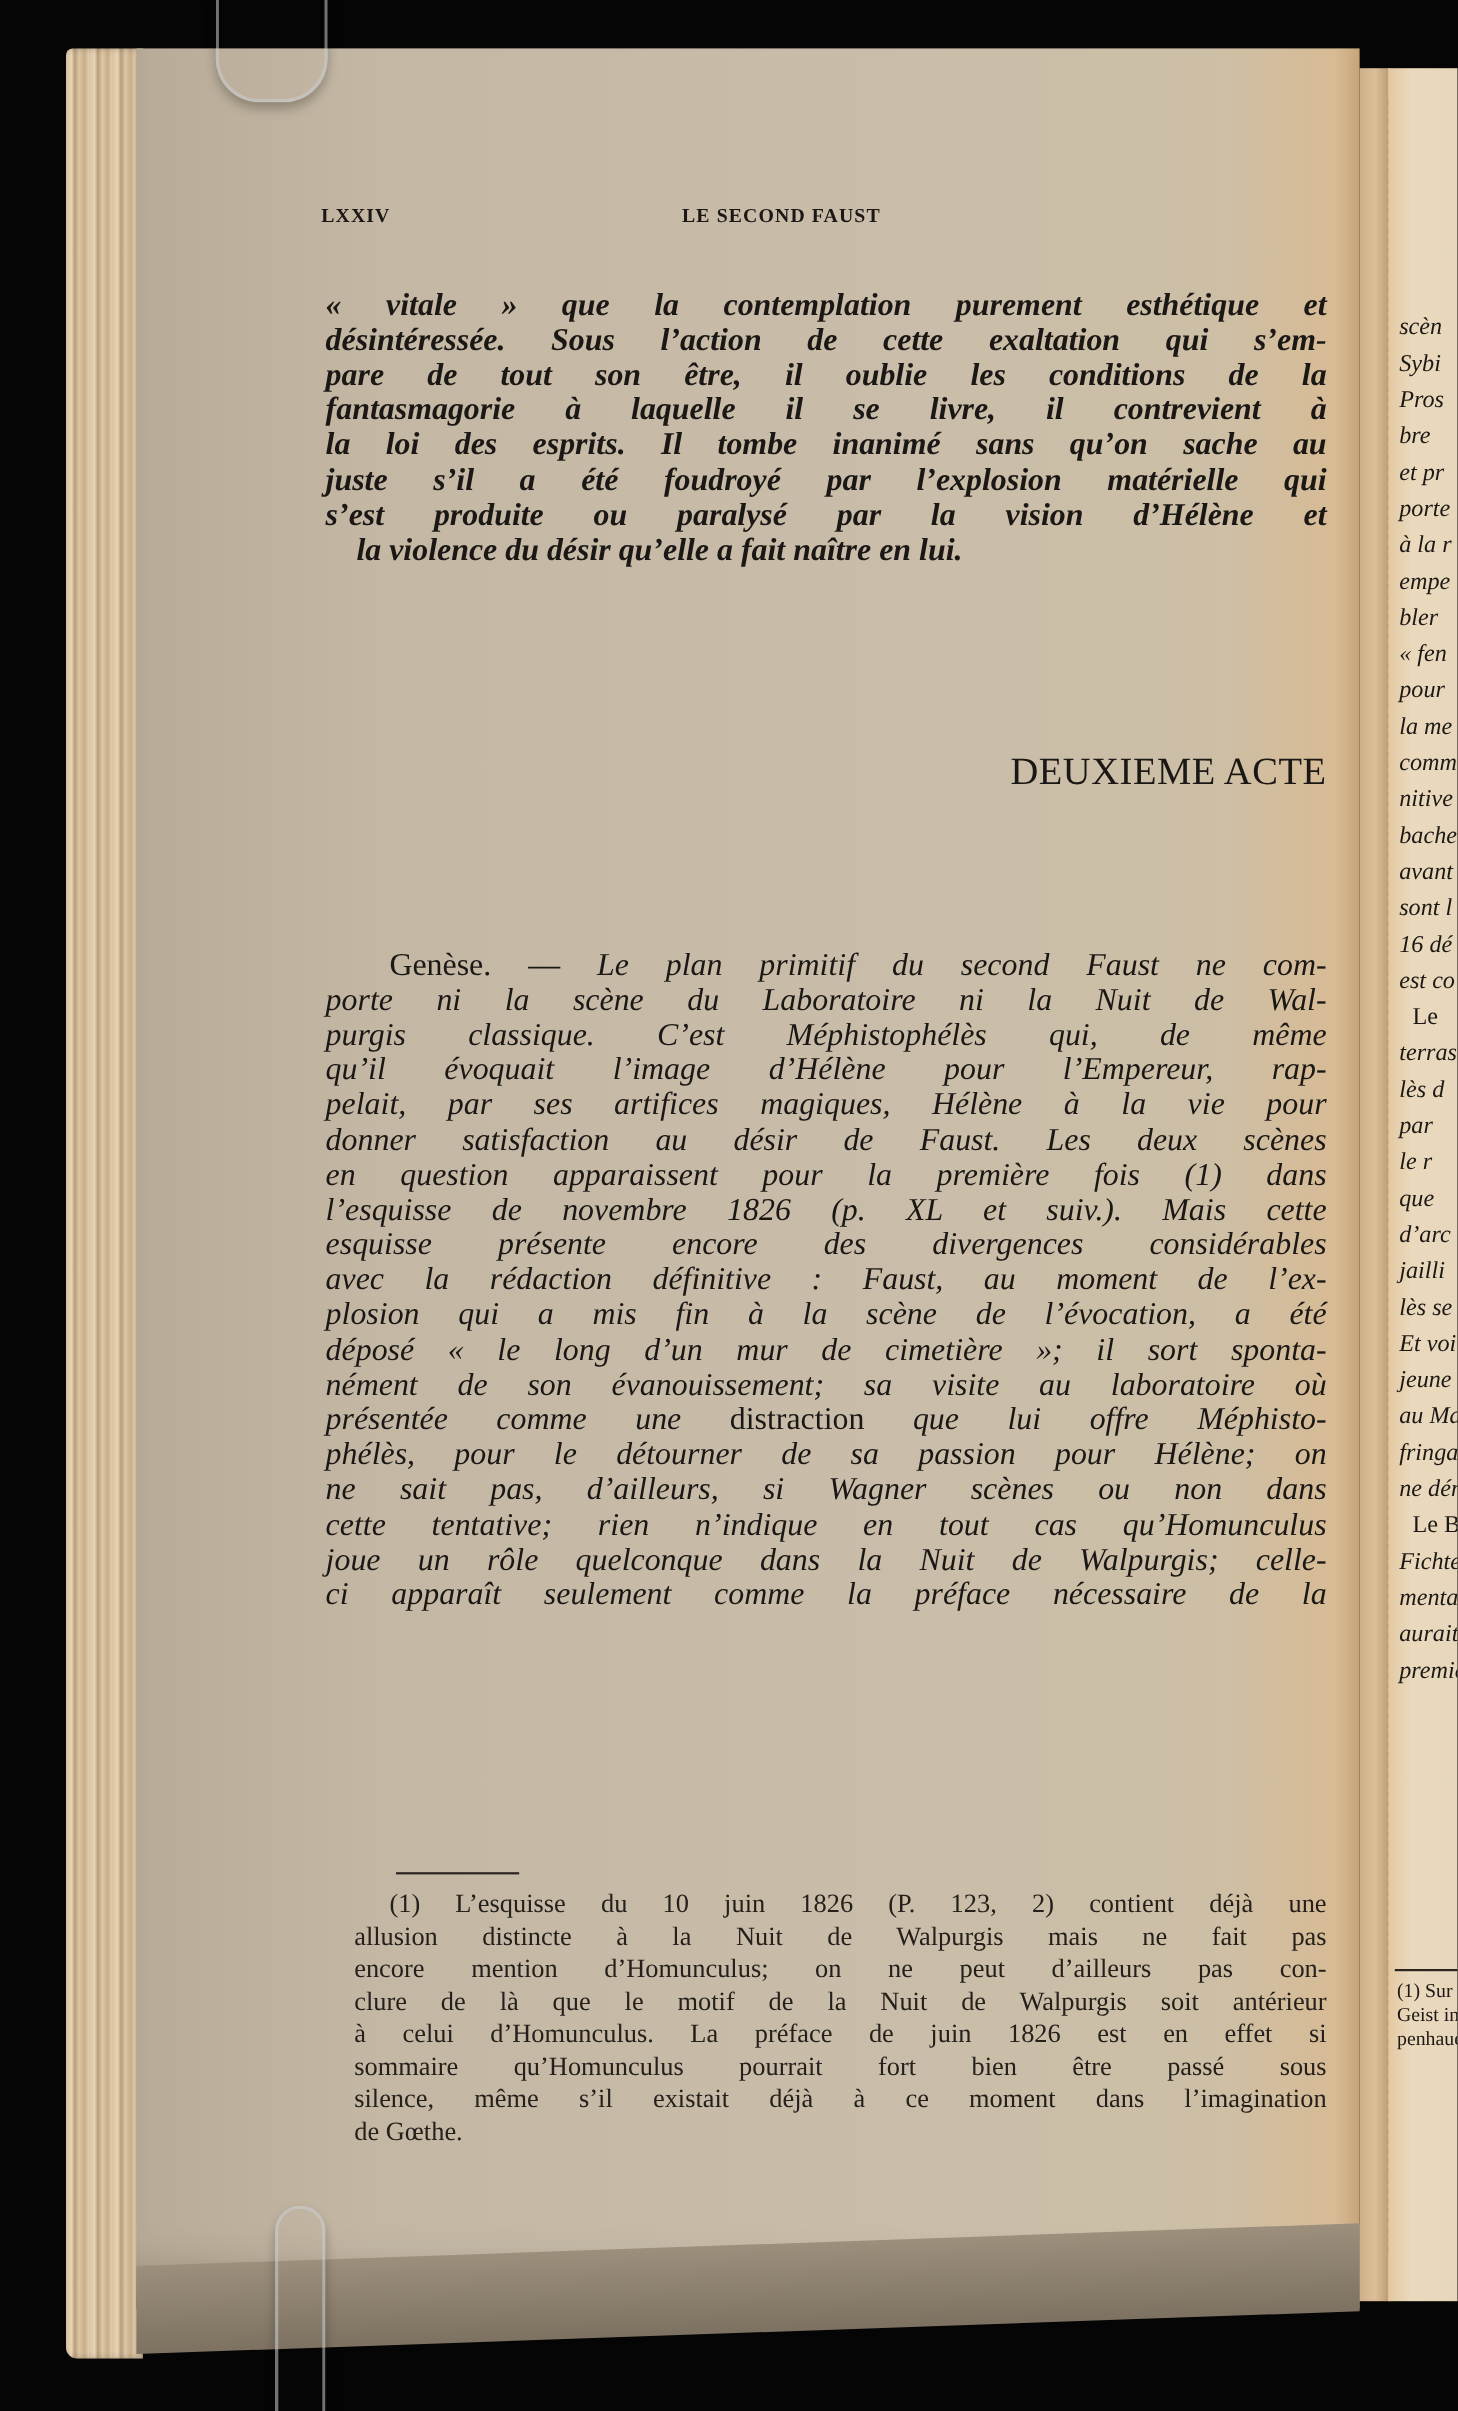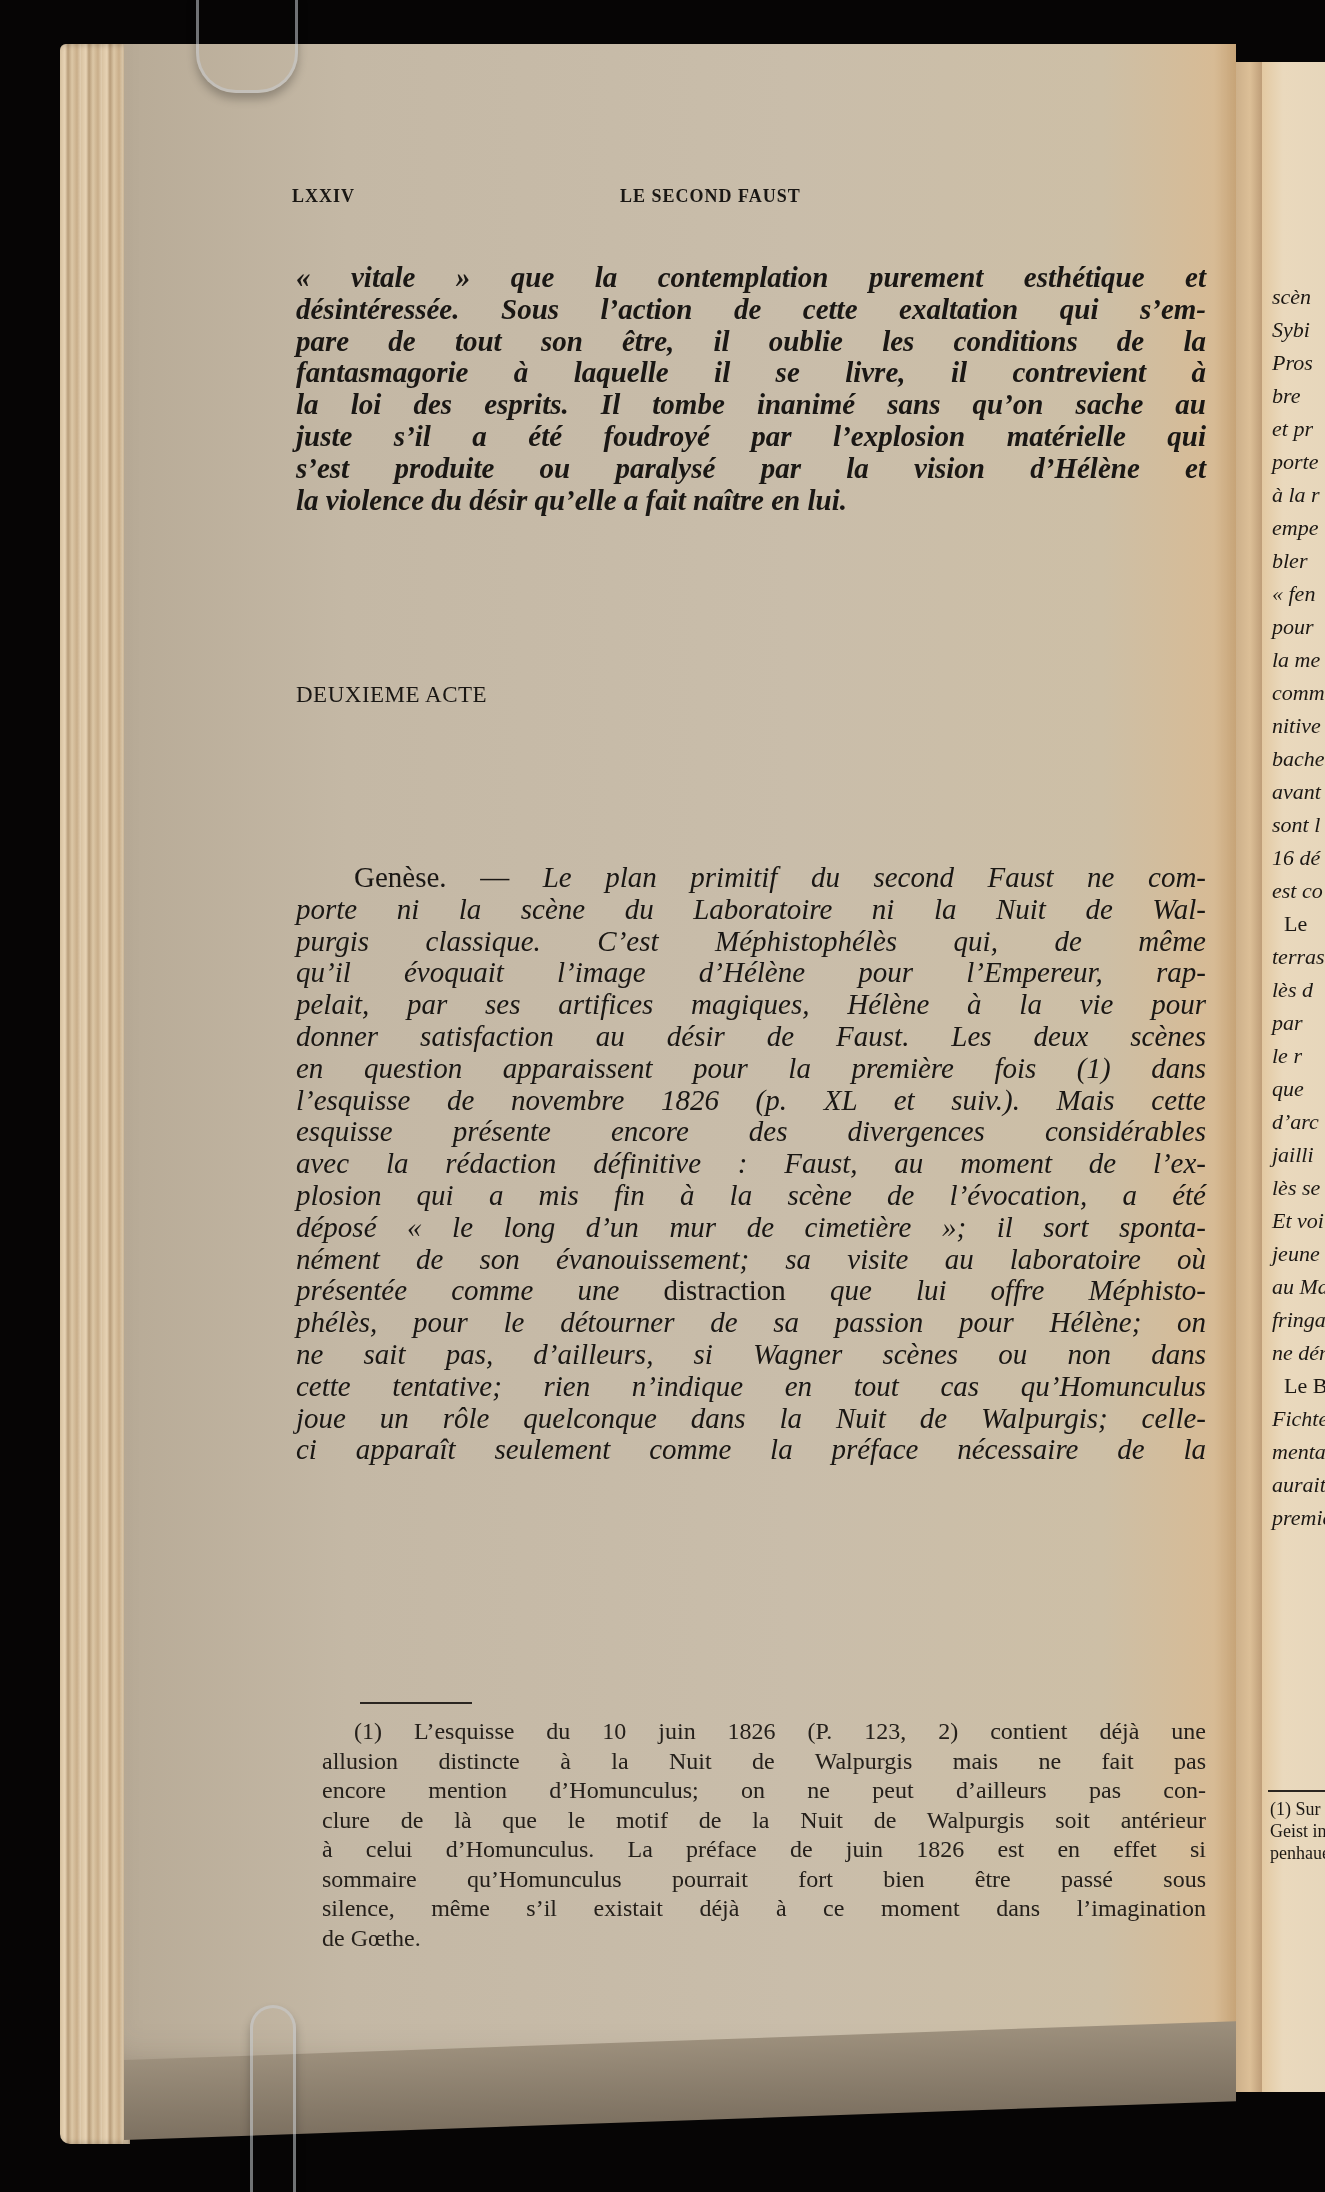--- a/index.html
+++ b/index.html
@@ -45,25 +45,25 @@
   .clip.top { left: 196px; top: -40px; width: 96px; height: 130px; border-top: none; }
   .clip.bottom { left: 250px; top: 2005px; width: 40px; height: 260px; border-bottom: none; border-radius: 30px 30px 0 0; }
 
   .text { position: absolute; color: #1a1714; }
   .running-head { top: 186px; font-weight: bold; font-size: 18px; letter-spacing: 1px; }
   .folio { left: 292px; }
   .title { left: 620px; }
 
   .body-block { left: 296px; width: 910px; font-size: 29px; line-height: 31.8px; font-style: italic; }
   .body-block .line { display: block; text-align: justify; text-align-last: justify; white-space: nowrap; }
-  .body-block .line.last { text-align-last: left; }
+  .body-block .line.last { text-align-last: left; margin-left: 28px; }
   .upright { font-style: normal; }
 
   .para1 { top: 262px; font-weight: bold; }
-  .section-heading { top: 682px; left: 296px; width: 910px; text-align: left; font-size: 23px; letter-spacing: 0.5px; }
+  .section-heading { top: 682px; left: 296px; width: 910px; text-align: right; font-size: 35px; letter-spacing: 0.5px; }
   .para2 { top: 862px; }
   .para2 .line.first { text-indent: 58px; }
 
   .fn-rule { position: absolute; left: 360px; top: 1702px; width: 112px; height: 2px; background: #2a2520; }
   .footnote { left: 322px; top: 1717px; width: 884px; font-size: 24px; line-height: 29.5px; font-style: normal; color: #25201b; }
   .footnote .line { display: block; text-align: justify; text-align-last: justify; white-space: nowrap; }
   .footnote .line.first { text-indent: 32px; }
   .footnote .line.last { text-align-last: left; }
 
   .right-col { position: absolute; left: 10px; top: 218px; font-size: 22px; line-height: 33px; font-style: italic; color: #1c1814; white-space: nowrap; }

